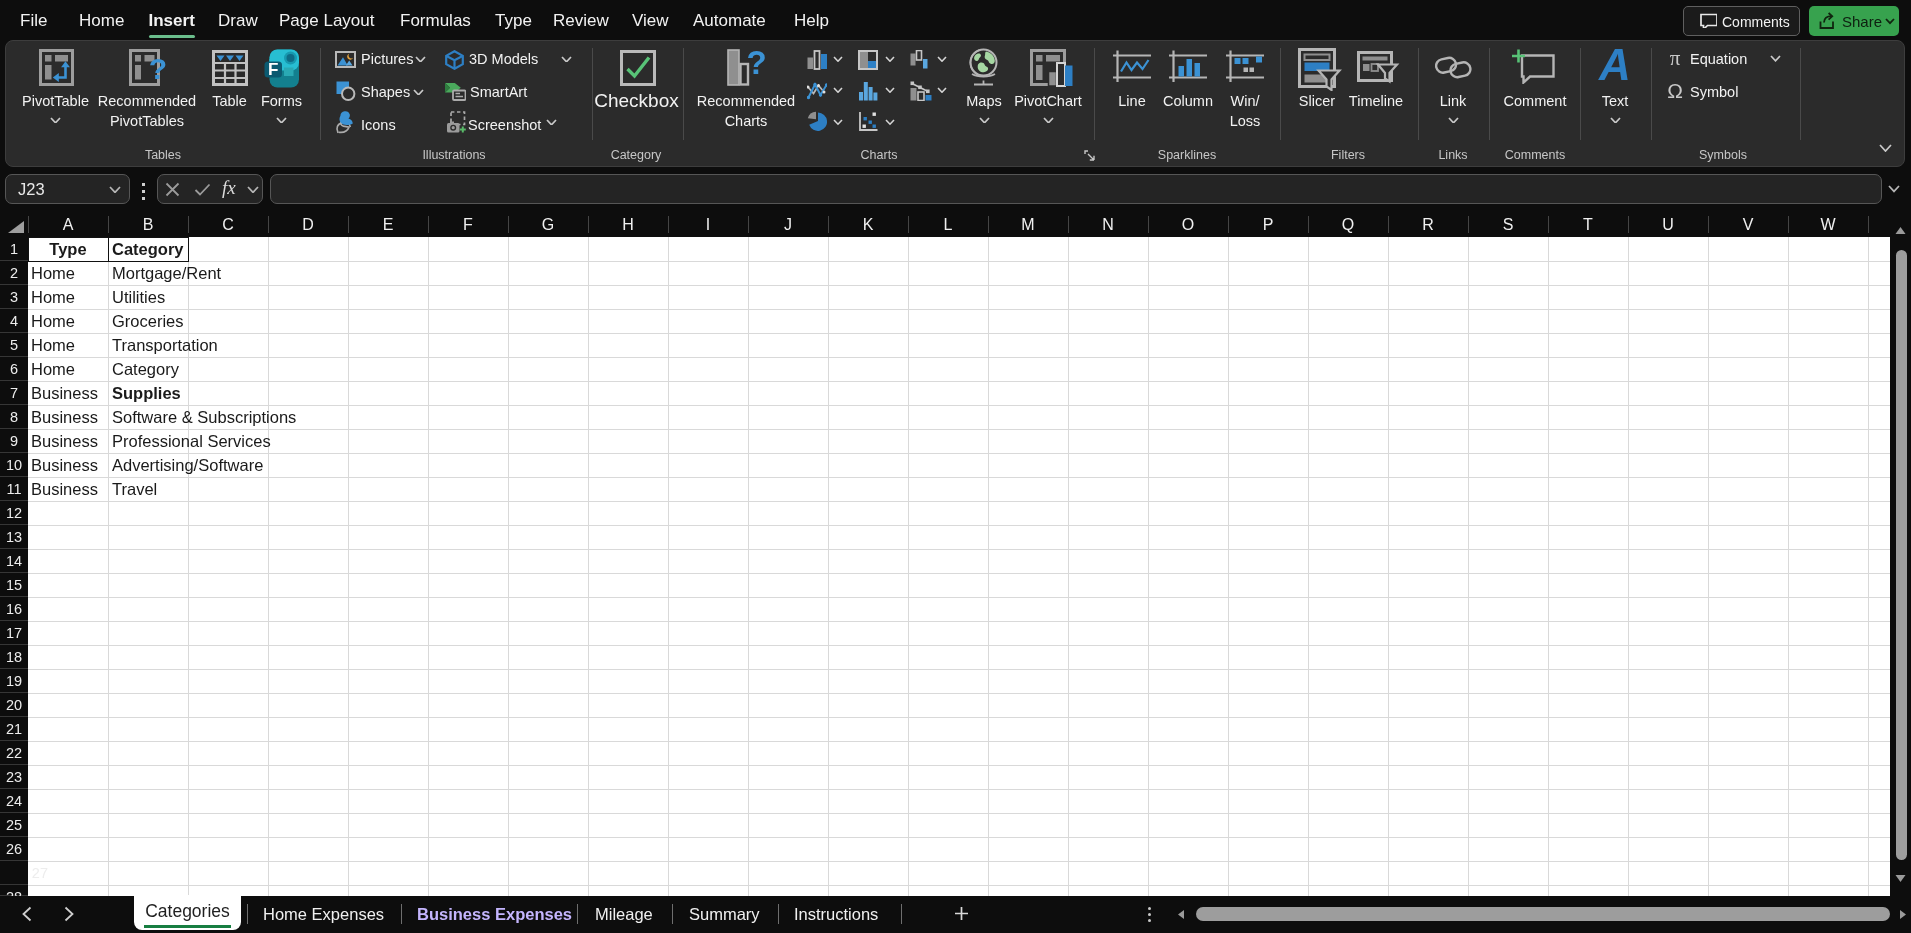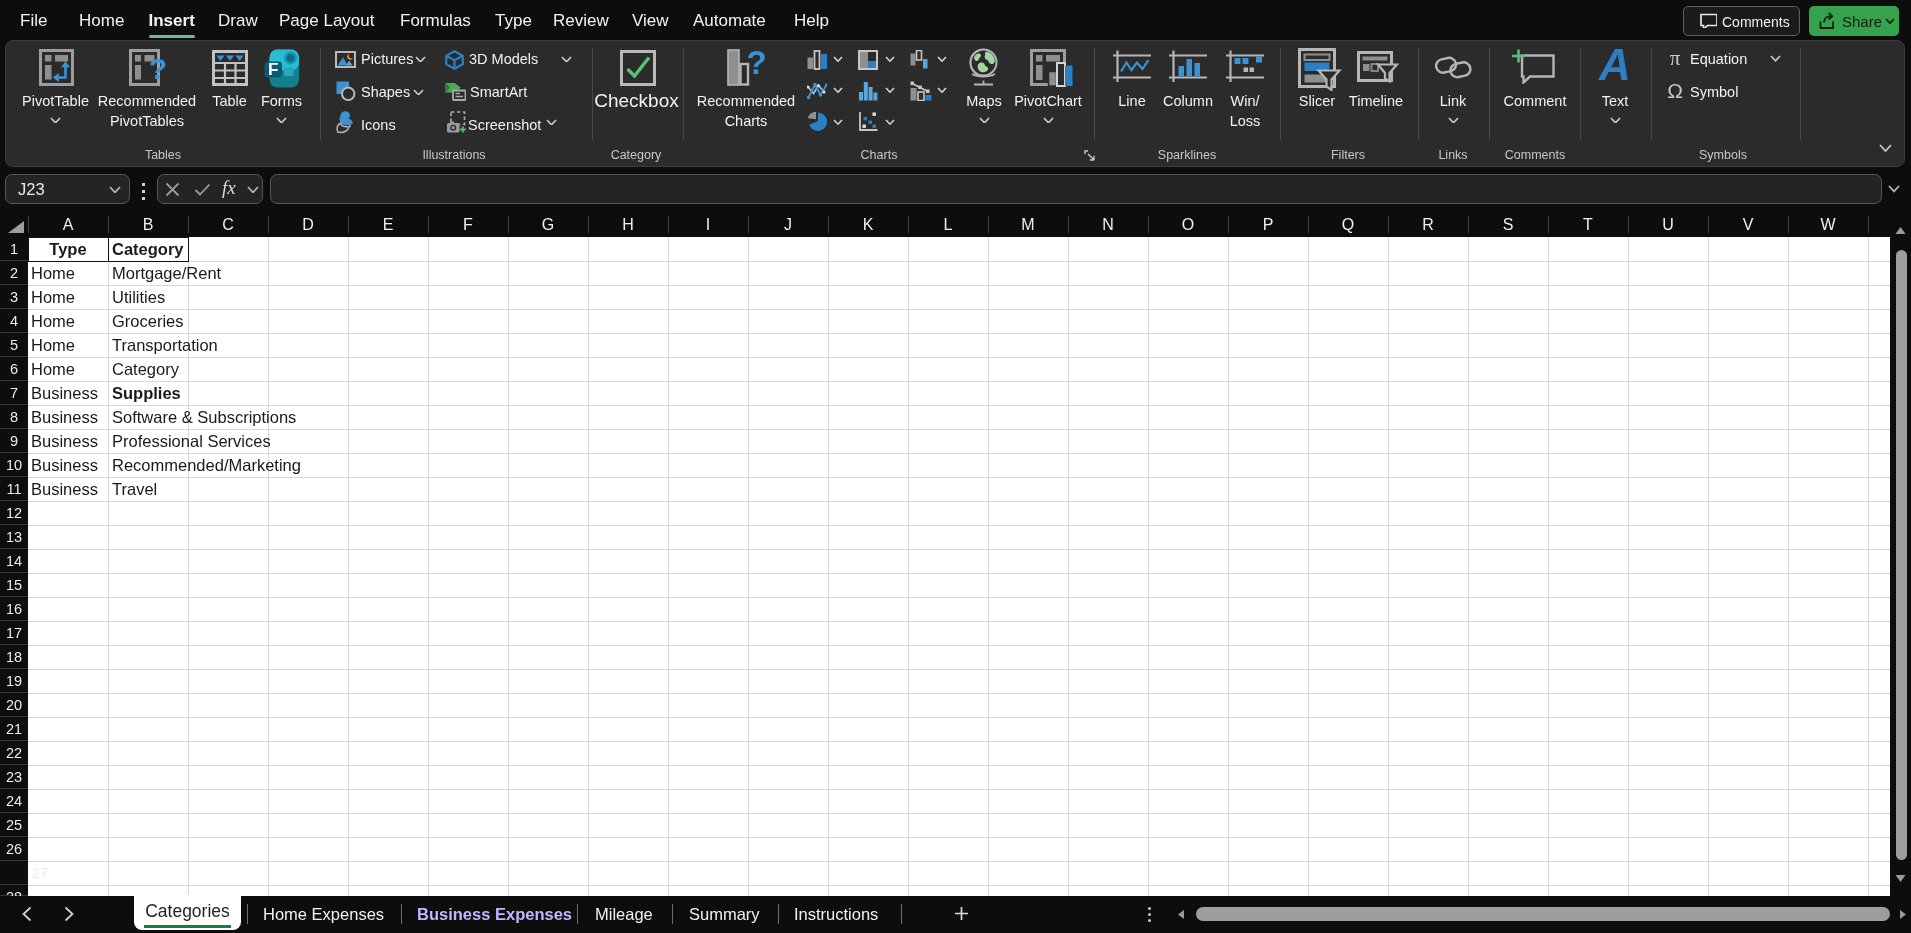--- a/index.html
+++ b/index.html
@@ -491,21 +491,21 @@
 <div style="left:112px;top:333px;height:24px;font-size:16.5px;color:#1a1a1a;font-weight:400;line-height:24px;white-space:nowrap">Transportation</div>
 <div style="left:31px;top:357px;height:24px;font-size:16.5px;color:#1a1a1a;font-weight:400;line-height:24px">Home</div>
 <div style="left:112px;top:357px;height:24px;font-size:16.5px;color:#1a1a1a;font-weight:400;line-height:24px;white-space:nowrap">Category</div>
 <div style="left:31px;top:381px;height:24px;font-size:16.5px;color:#1a1a1a;font-weight:400;line-height:24px">Business</div>
 <div style="left:112px;top:381px;height:24px;font-size:16.5px;color:#1a1a1a;font-weight:700;line-height:24px;white-space:nowrap">Supplies</div>
 <div style="left:31px;top:405px;height:24px;font-size:16.5px;color:#1a1a1a;font-weight:400;line-height:24px">Business</div>
 <div style="left:112px;top:405px;height:24px;font-size:16.5px;color:#1a1a1a;font-weight:400;line-height:24px;white-space:nowrap">Software &amp; Subscriptions</div>
 <div style="left:31px;top:429px;height:24px;font-size:16.5px;color:#1a1a1a;font-weight:400;line-height:24px">Business</div>
 <div style="left:112px;top:429px;height:24px;font-size:16.5px;color:#1a1a1a;font-weight:400;line-height:24px;white-space:nowrap">Professional Services</div>
 <div style="left:31px;top:453px;height:24px;font-size:16.5px;color:#1a1a1a;font-weight:400;line-height:24px">Business</div>
-<div style="left:112px;top:453px;height:24px;font-size:16.5px;color:#1a1a1a;font-weight:400;line-height:24px;white-space:nowrap">Recommended/Marketing</div>
+<div style="left:112px;top:453px;height:24px;font-size:16.5px;color:#1a1a1a;font-weight:400;line-height:24px;white-space:nowrap">Advertising/Software</div>
 <div style="left:31px;top:477px;height:24px;font-size:16.5px;color:#1a1a1a;font-weight:400;line-height:24px">Business</div>
 <div style="left:112px;top:477px;height:24px;font-size:16.5px;color:#1a1a1a;font-weight:400;line-height:24px;white-space:nowrap">Travel</div>
 <div style="left:1890px;top:212px;width:21px;height:684px;background:#0d0d0d"></div>
 <svg style="position:absolute;left:1895px;top:226px" width="11" height="9" viewBox="0 0 11 9">
     <path d="M5.5 1 L10.5 8 H0.5 Z" fill="#9a9a9a"></path>
   </svg>
 <div style="left:1896px;top:250px;width:11px;height:610px;background:#9d9d9d;border-radius:5.5px"></div>
 <svg style="position:absolute;left:1895px;top:874px" width="11" height="9" viewBox="0 0 11 9">
     <path d="M5.5 8 L10.5 1 H0.5 Z" fill="#9a9a9a"></path>
   </svg>

